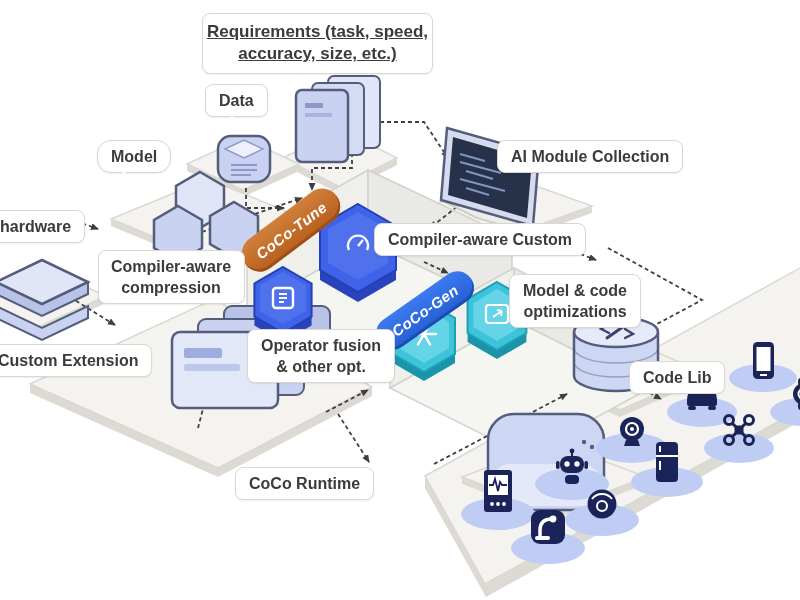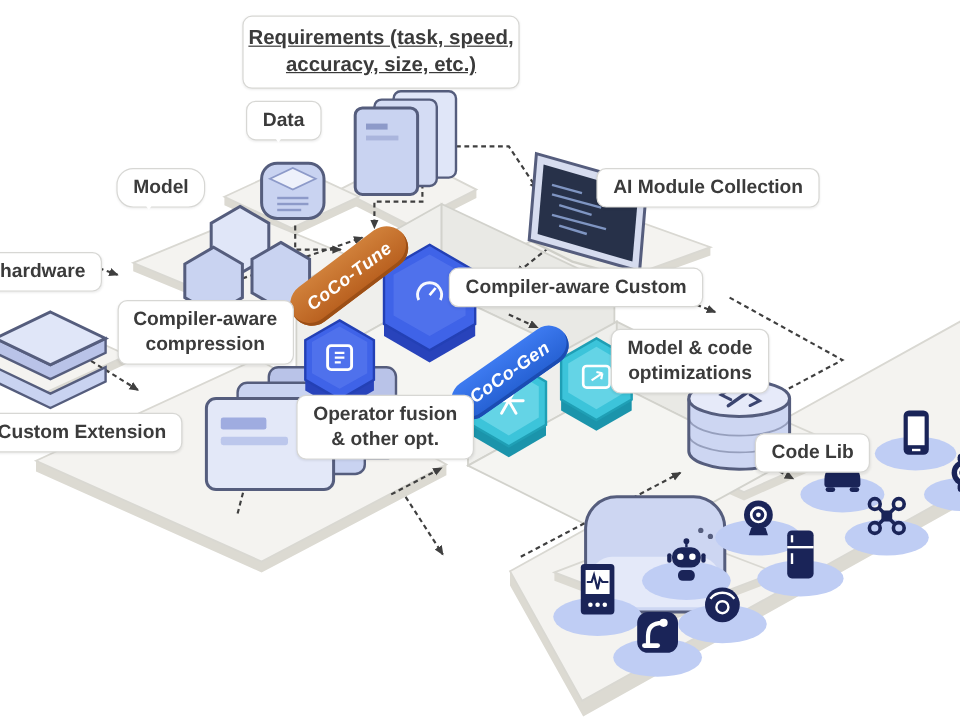--- a/index.html
+++ b/index.html
@@ -299,15 +299,16 @@
 <div class="label" style="left:-14px;top:210px;">hardware</div>
 <div class="label" style="left:497px;top:140px;">AI Module Collection</div>
 <div class="label" style="left:374px;top:223px;">Compiler-aware Custom</div>
 <div class="label" style="left:98px;top:250px;padding-left:12px;">Compiler-aware
 compression</div>
 <div class="label" style="left:509px;top:262px;margin-top:12px;">Model &amp; code
 optimizations</div>
 <div class="label" style="left:247px;top:329px;">Operator fusion
 &amp; other opt.</div>
 <div class="label" style="left:-16px;top:344px;">Custom Extension</div>
+<div class="label" style="left:235px;top:467px;">CoCo Runtime</div>
 <div class="label" style="left:629px;top:333px;margin-top:28px;">Code Lib</div>
 
 </div>
 
 </body></html>

